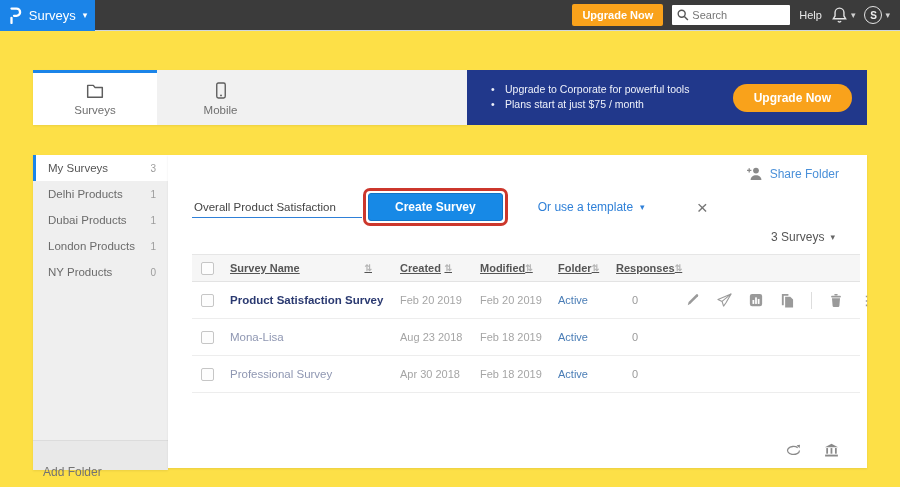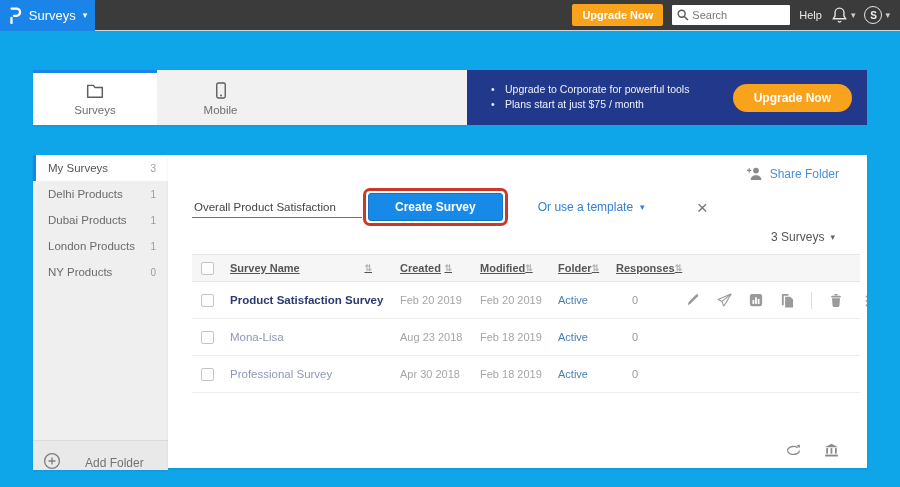--- a/index.html
+++ b/index.html
@@ -1,18 +1,18 @@
 <!DOCTYPE html>
 <html><head>
 <meta charset="utf-8">
 <style>
   * { margin:0; padding:0; box-sizing:border-box; }
   html,body { width:900px; height:487px; }
   body { font-family:"Liberation Sans", sans-serif; }
-  .screen { position:relative; width:900px; height:487px; background:#0ea5e9; overflow:hidden; }
+  .screen { position:relative; width:900px; height:487px; background:#fde047; overflow:hidden; }
 
   
   .topbar { position:absolute; top:0; left:0; width:900px; height:31px; background:#3b3b3b;
             display:flex; align-items:center; border-bottom:1px solid #cfd6dc; }
   .brand { width:95px; height:31px; background:#1b84e8; color:#fff; display:flex; align-items:center;
            justify-content:center; gap:7px; cursor:pointer; }
   .brand .logo { display:flex; align-items:center; }
   .brand .label { font-size:13px; }
   .caret { font-size:9px; line-height:1; }
   .topbar-right { margin-left:auto; display:flex; align-items:center; gap:9px; padding-right:10px; }
@@ -53,22 +53,22 @@
   
   .sidebar { position:absolute; top:155px; left:33px; width:135px; height:315px; background:#efefef;
              box-shadow:0 1px 2px rgba(0,0,0,.08); display:flex; flex-direction:column; }
   .side-item { height:26px; display:flex; align-items:center; justify-content:space-between;
                padding:0 12px 0 12px; font-size:11.5px; color:#6b6b6b; cursor:pointer;
                border-left:3px solid transparent; }
   .side-item .cnt { font-size:10px; color:#9c9c9c; }
   .side-item.is-on { background:#fff; border-left:3px solid #1b84e8; color:#555; }
   .side-spacer { flex:1; }
   .add-folder { height:30px; border-top:1px solid #dcdcdc; background:#e9e9e9; display:flex;
-                align-items:flex-end; gap:24px; padding-left:10px; font-size:12px; color:#737373;
-                cursor:pointer; }
+                align-items:flex-start; gap:24px; padding-left:10px; font-size:12px; color:#737373;
+                cursor:pointer;flex-direction:column; }
 
   
   .panel { position:absolute; top:155px; left:168px; width:699px; height:313px; background:#fff;
            box-shadow:0 1px 2px rgba(0,0,0,.08); }
   .share-row { display:flex; justify-content:flex-end; align-items:center; gap:7px;
                padding:11px 28px 0 0; }
   .share-row .share-label { color:#4a90d9; font-size:12px; cursor:pointer; }
   .create-row { display:flex; align-items:center; margin:9px 0 0 24px; height:34px; }
   .name-input { width:170px; border:none; border-bottom:1px solid #2f80d8; font-size:11.5px;
                 color:#444; padding:4px 2px; outline:none; font-family:"Liberation Sans",sans-serif; }

